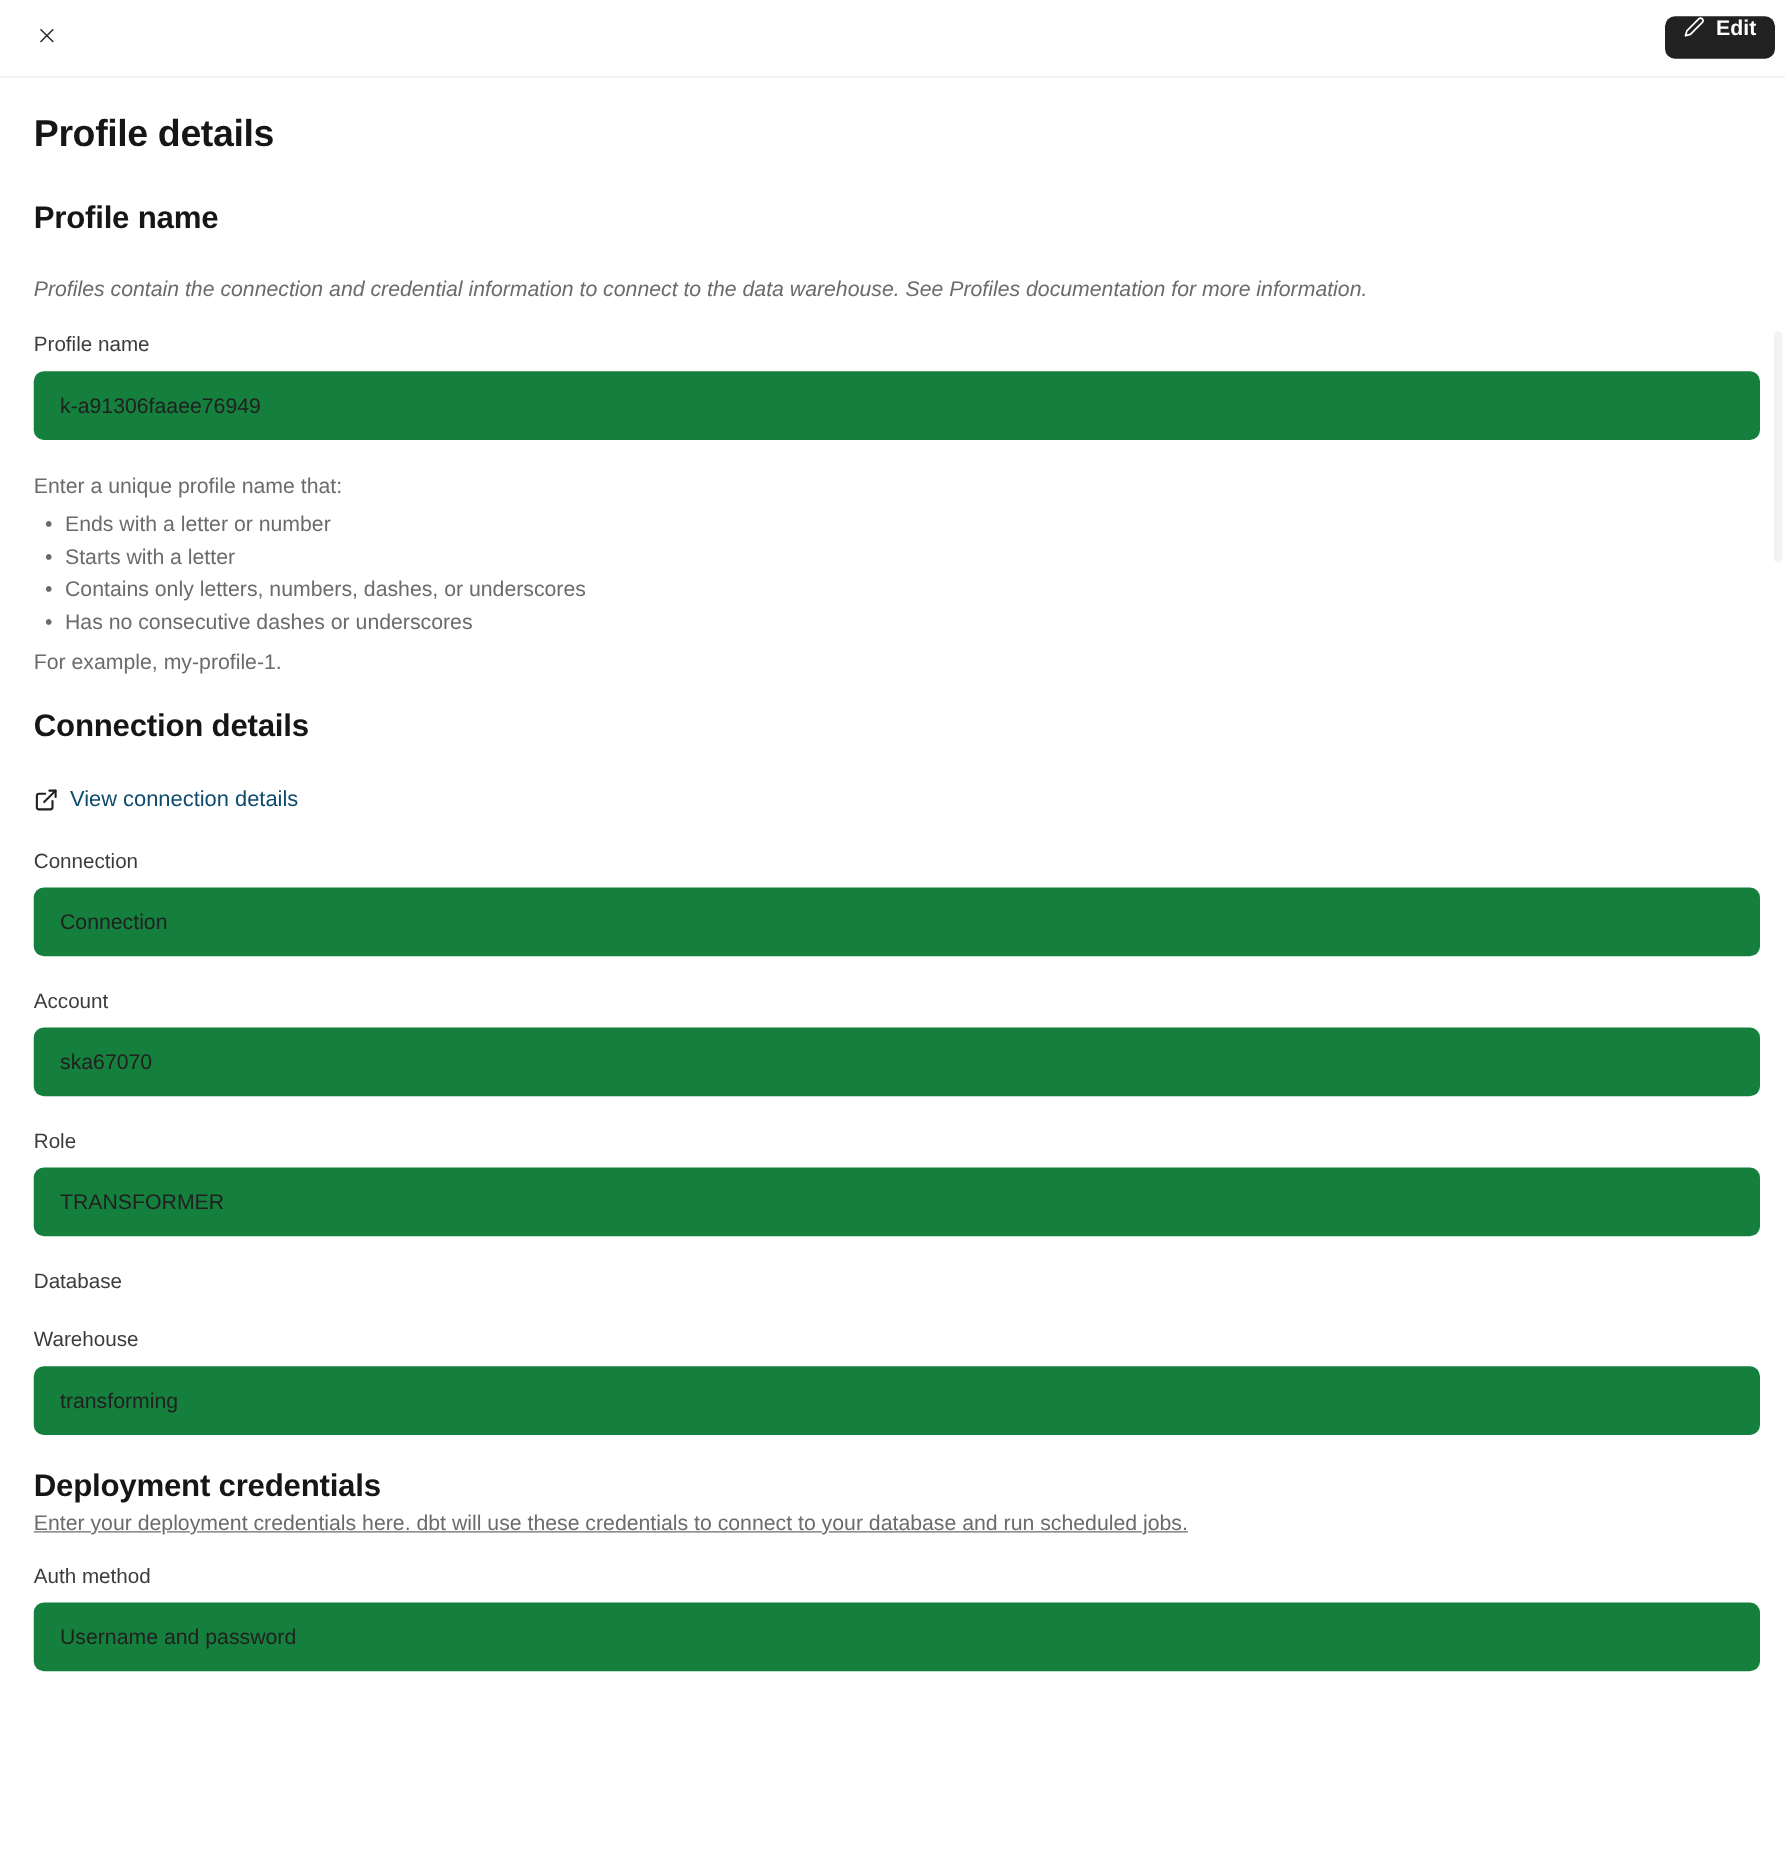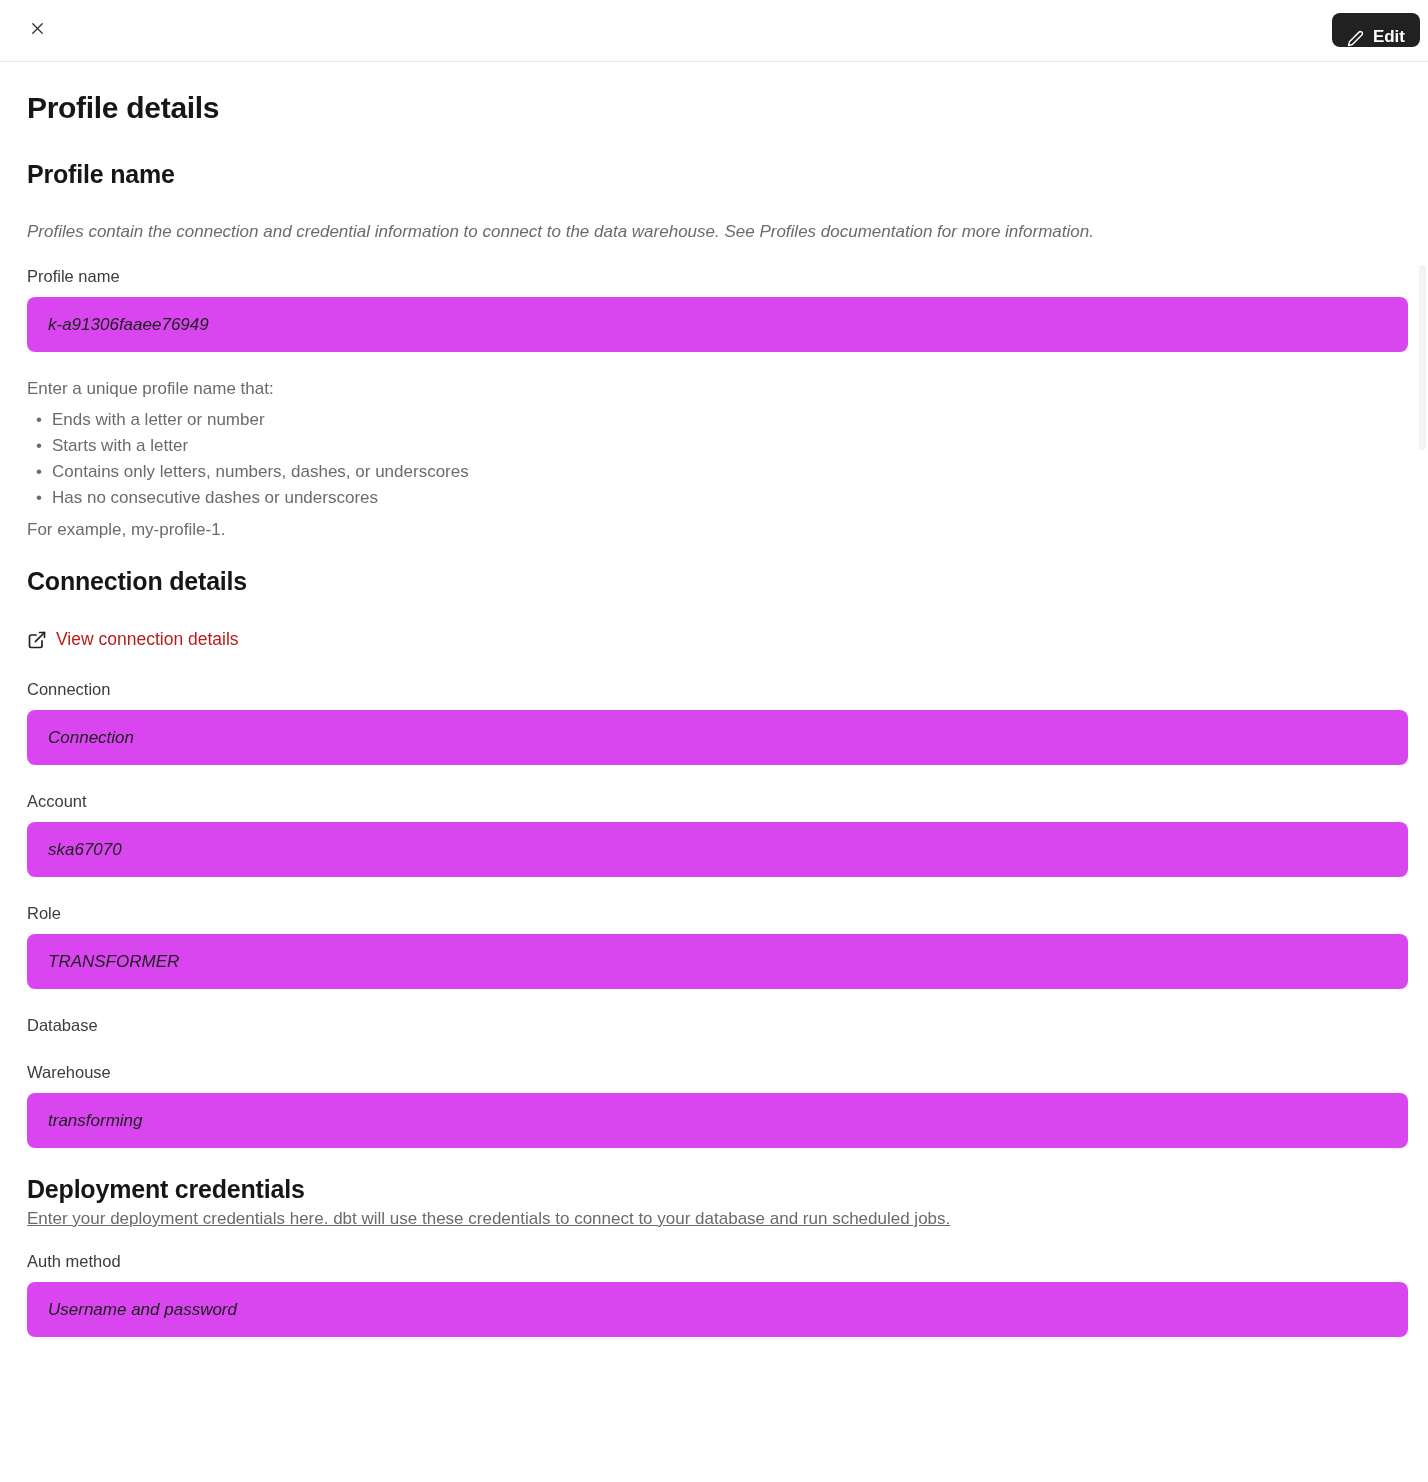--- a/index.html
+++ b/index.html
@@ -22,21 +22,21 @@
     justify-content: space-between;
     padding: 0 8px 0 20px;
   }
   .close-btn {
     width: 34px; height: 34px;
     display: flex; align-items: center; justify-content: center;
     background: transparent; border: none; cursor: pointer;
     margin-top: -4px;
   }
   .edit-btn {
-    display: flex; align-items: flex-end; gap: 9px;
+    display: flex; align-items: flex-start; gap: 9px;
     background: #212121;
     color: #ffffff;
     border: none;
     border-radius: 8px;
     height: 34px;
     padding: 0 15px;
     font-family: "Liberation Sans", sans-serif;
     font-size: 17px;
     font-weight: 700;
     cursor: pointer;
@@ -69,30 +69,29 @@
     max-width: 1290px;
   }
   .field-label {
     font-size: 16.5px;
     font-weight: 500;
     line-height: 22px;
     color: #3c3c3c;
     margin-bottom: 10px;
   }
   .field-box {
-    background: #d946ef;
+    background: #15803d;
     border-radius: 8px;
     height: 55px;
     width: 1381px;
     display: flex;
     align-items: center;
     padding: 0 21px;
     font-size: 17px;
     color: #202020;
-    font-style: italic;
   }
 
   
   .profile-desc { margin-top: 28px; margin-bottom: 20px; font-style: italic; }
   .profile-field-group { margin-bottom: 24px; }
   .helper-intro {
     font-size: 17px; line-height: 26px; color: #6b6b6b;
     margin-bottom: 5px;
   }
   ul.rules {
@@ -117,21 +116,21 @@
 
   
   .view-link {
     display: inline-flex;
     align-items: center;
     gap: 9px;
     margin-top: 32px;
     margin-bottom: 28px;
     font-size: 17.5px;
     font-weight: 500;
-    color: #b91c1c;
+    color: #0c4a6e;
     text-decoration: none;
     cursor: pointer;
   }
   .field-group { margin-bottom: 25px; }
 
   
   .deploy-heading { margin-top: 1px; }
   .deploy-desc { margin-bottom: 18px; text-decoration: underline; }
 
   

